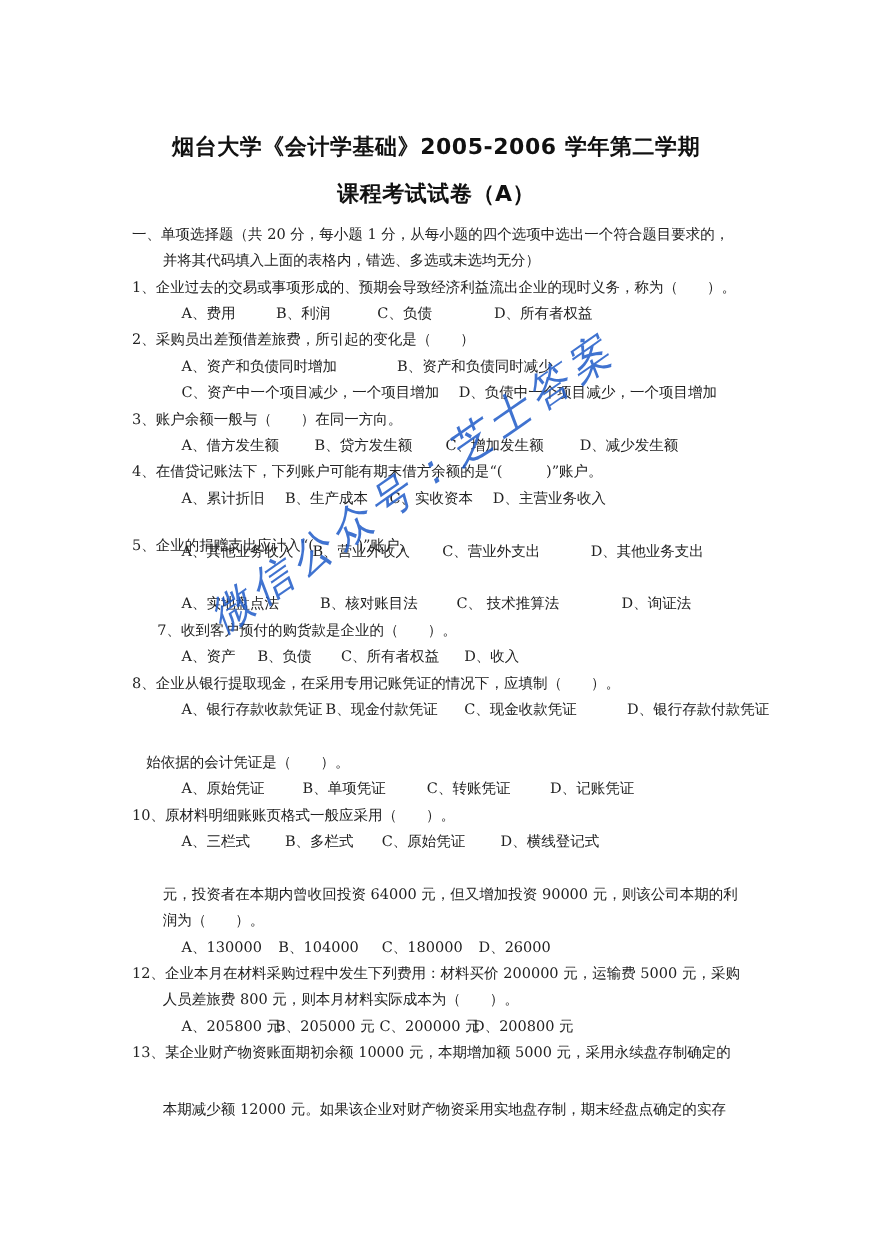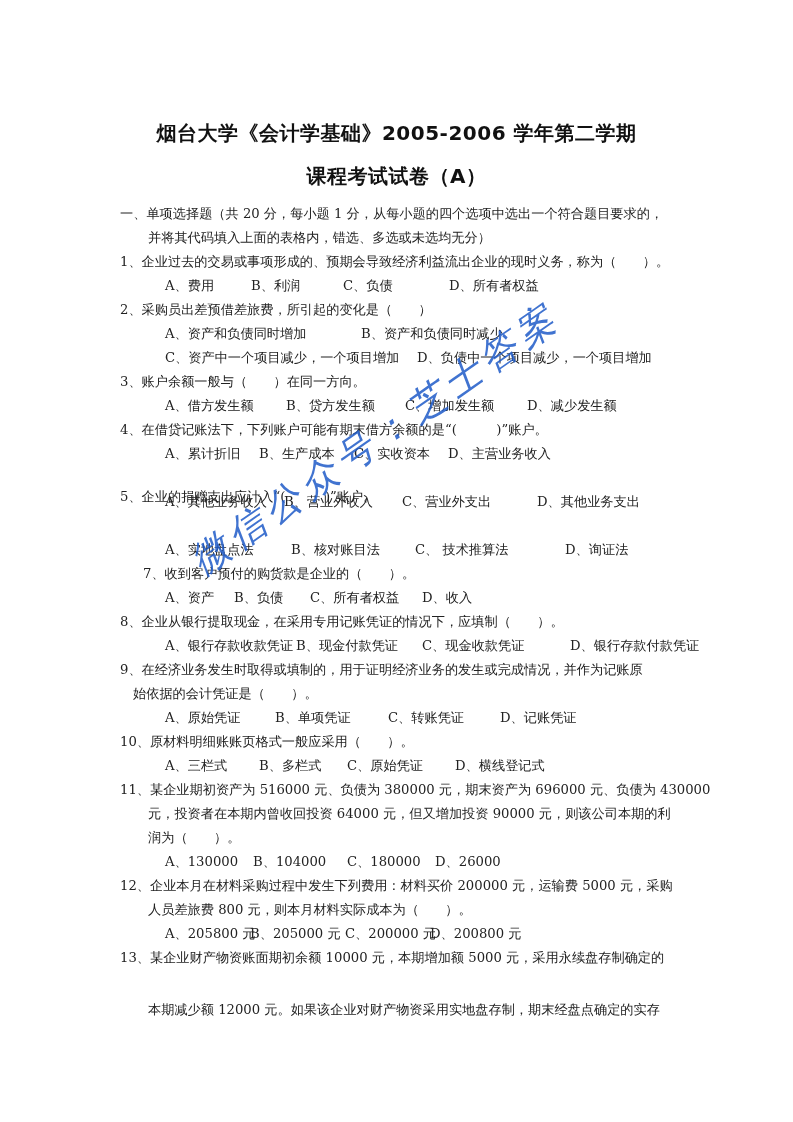--- a/index.html
+++ b/index.html
@@ -87,38 +87,36 @@
   </div>
 
   <div class="line" style="left:120px;top:614px;">8、企业从银行提取现金，在采用专用记账凭证的情况下，应填制（　　）。</div>
   <div class="opts" style="left:133px;top:638px;">
     <span style="left:0px">A、银行存款收款凭证</span>
     <span style="left:131px">B、现金付款凭证</span>
     <span style="left:257px">C、现金收款凭证</span>
     <span style="left:405px">D、银行存款付款凭证</span>
   </div>
 
-  <div class="line" style="left:120px;top:662px;">9、在经济业务发生时取得或填制的，用于证明经济业务的发生或完成情况，并作为记账原</div>
   <div class="line" style="left:133px;top:686px;">始依据的会计凭证是（　　）。</div>
   <div class="opts" style="left:133px;top:710px;">
     <span style="left:0px">A、原始凭证</span>
     <span style="left:110px">B、单项凭证</span>
     <span style="left:223px">C、转账凭证</span>
     <span style="left:335px">D、记账凭证</span>
   </div>
 
   <div class="line" style="left:120px;top:734px;">10、原材料明细账账页格式一般应采用（　　）。</div>
   <div class="opts" style="left:133px;top:758px;">
     <span style="left:0px">A、三栏式</span>
     <span style="left:94px">B、多栏式</span>
     <span style="left:182px">C、原始凭证</span>
     <span style="left:290px">D、横线登记式</span>
   </div>
 
-  <div class="line" style="left:120px;top:782px;">11、某企业期初资产为 516000 元、负债为 380000 元，期末资产为 696000 元、负债为 430000</div>
   <div class="line" style="left:148px;top:806px;">元，投资者在本期内曾收回投资 64000 元，但又增加投资 90000 元，则该公司本期的利</div>
   <div class="line" style="left:148px;top:830px;">润为（　　）。</div>
   <div class="opts" style="left:133px;top:854px;">
     <span style="left:0px">A、130000</span>
     <span style="left:88px">B、104000</span>
     <span style="left:182px">C、180000</span>
     <span style="left:270px">D、26000</span>
   </div>
 
   <div class="line" style="left:120px;top:878px;">12、企业本月在材料采购过程中发生下列费用：材料买价 200000 元，运输费 5000 元，采购</div>

